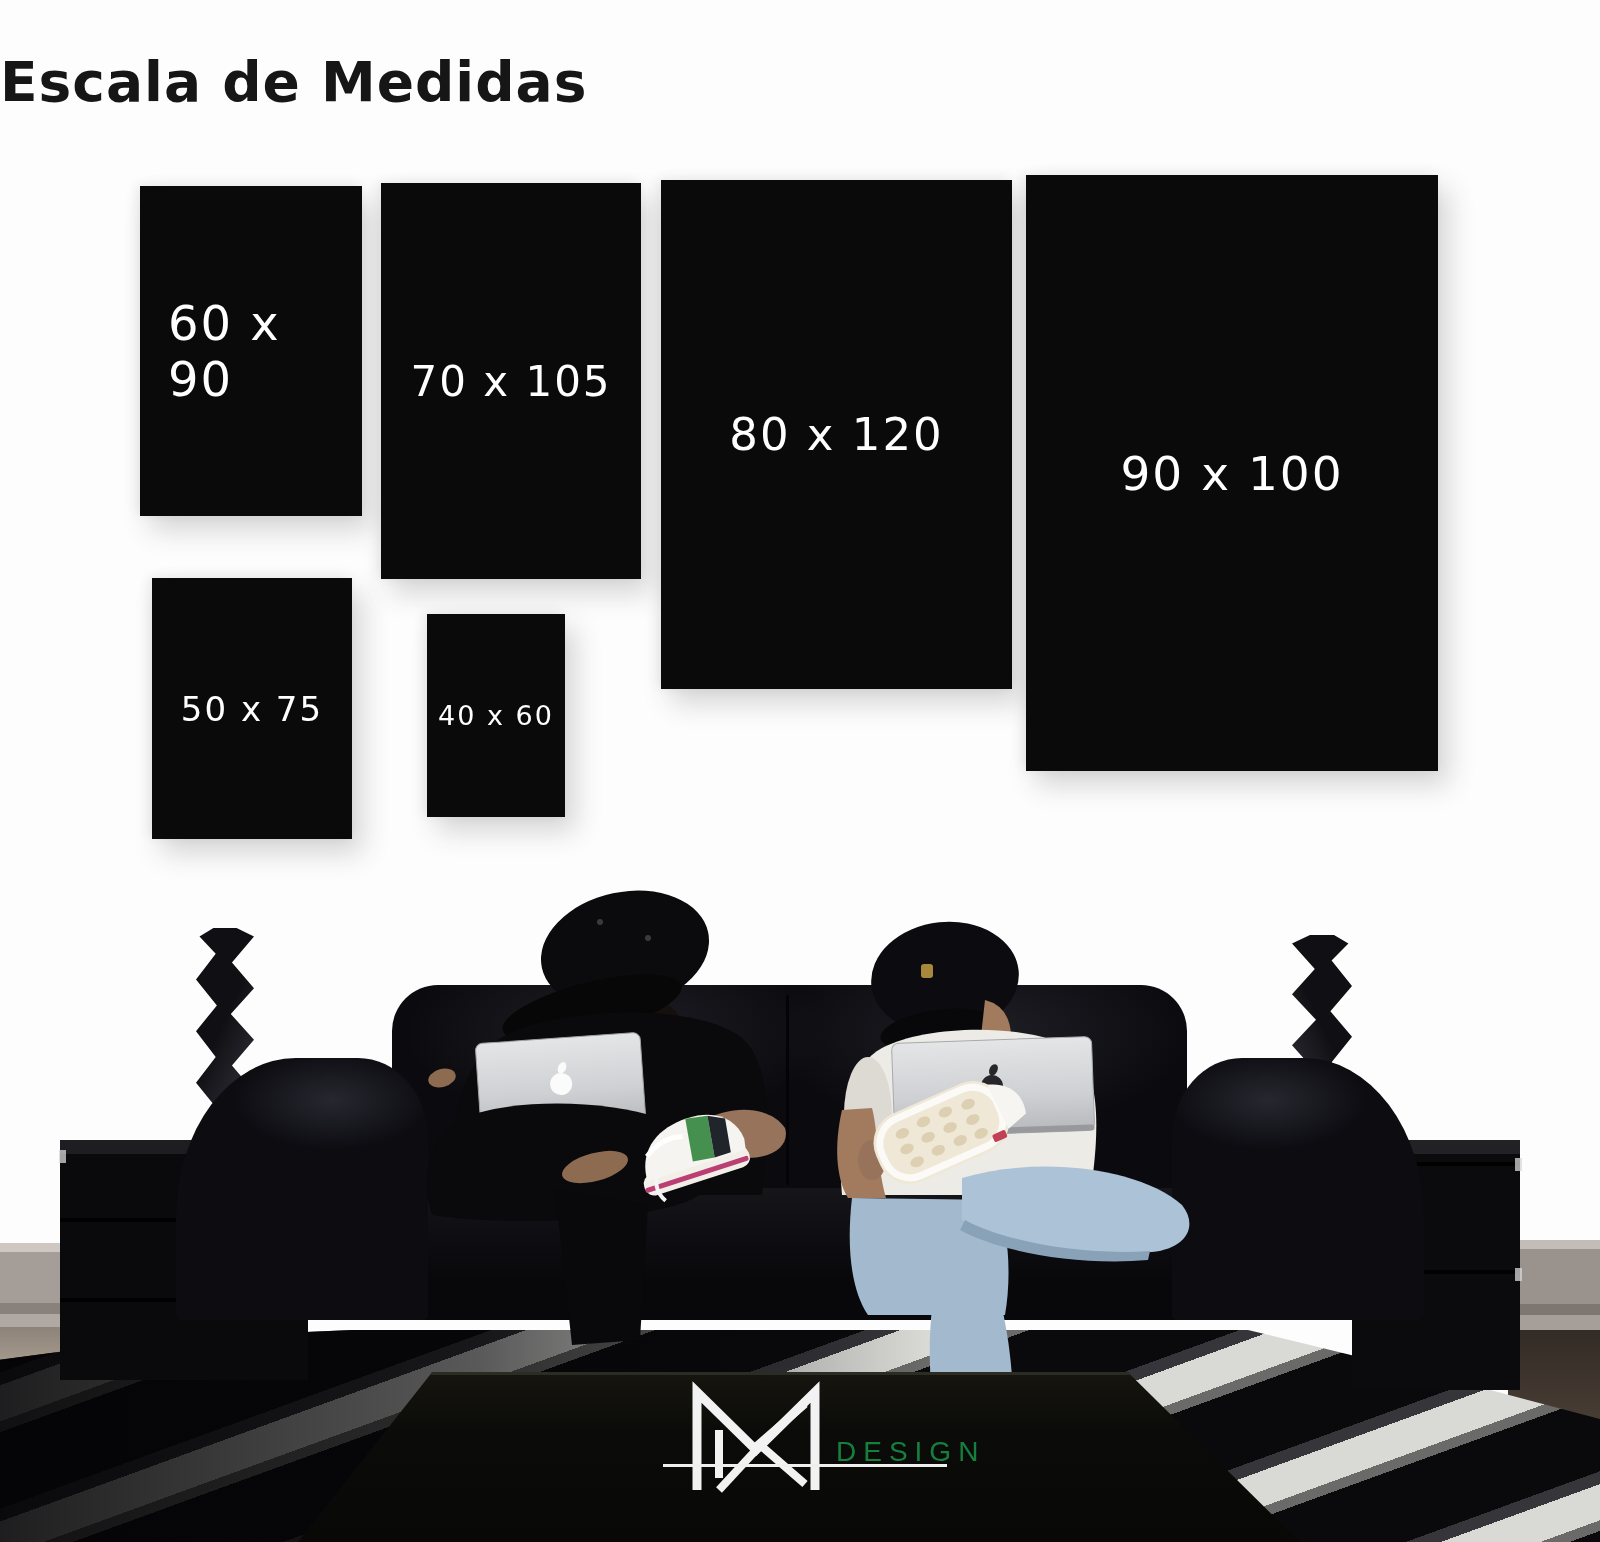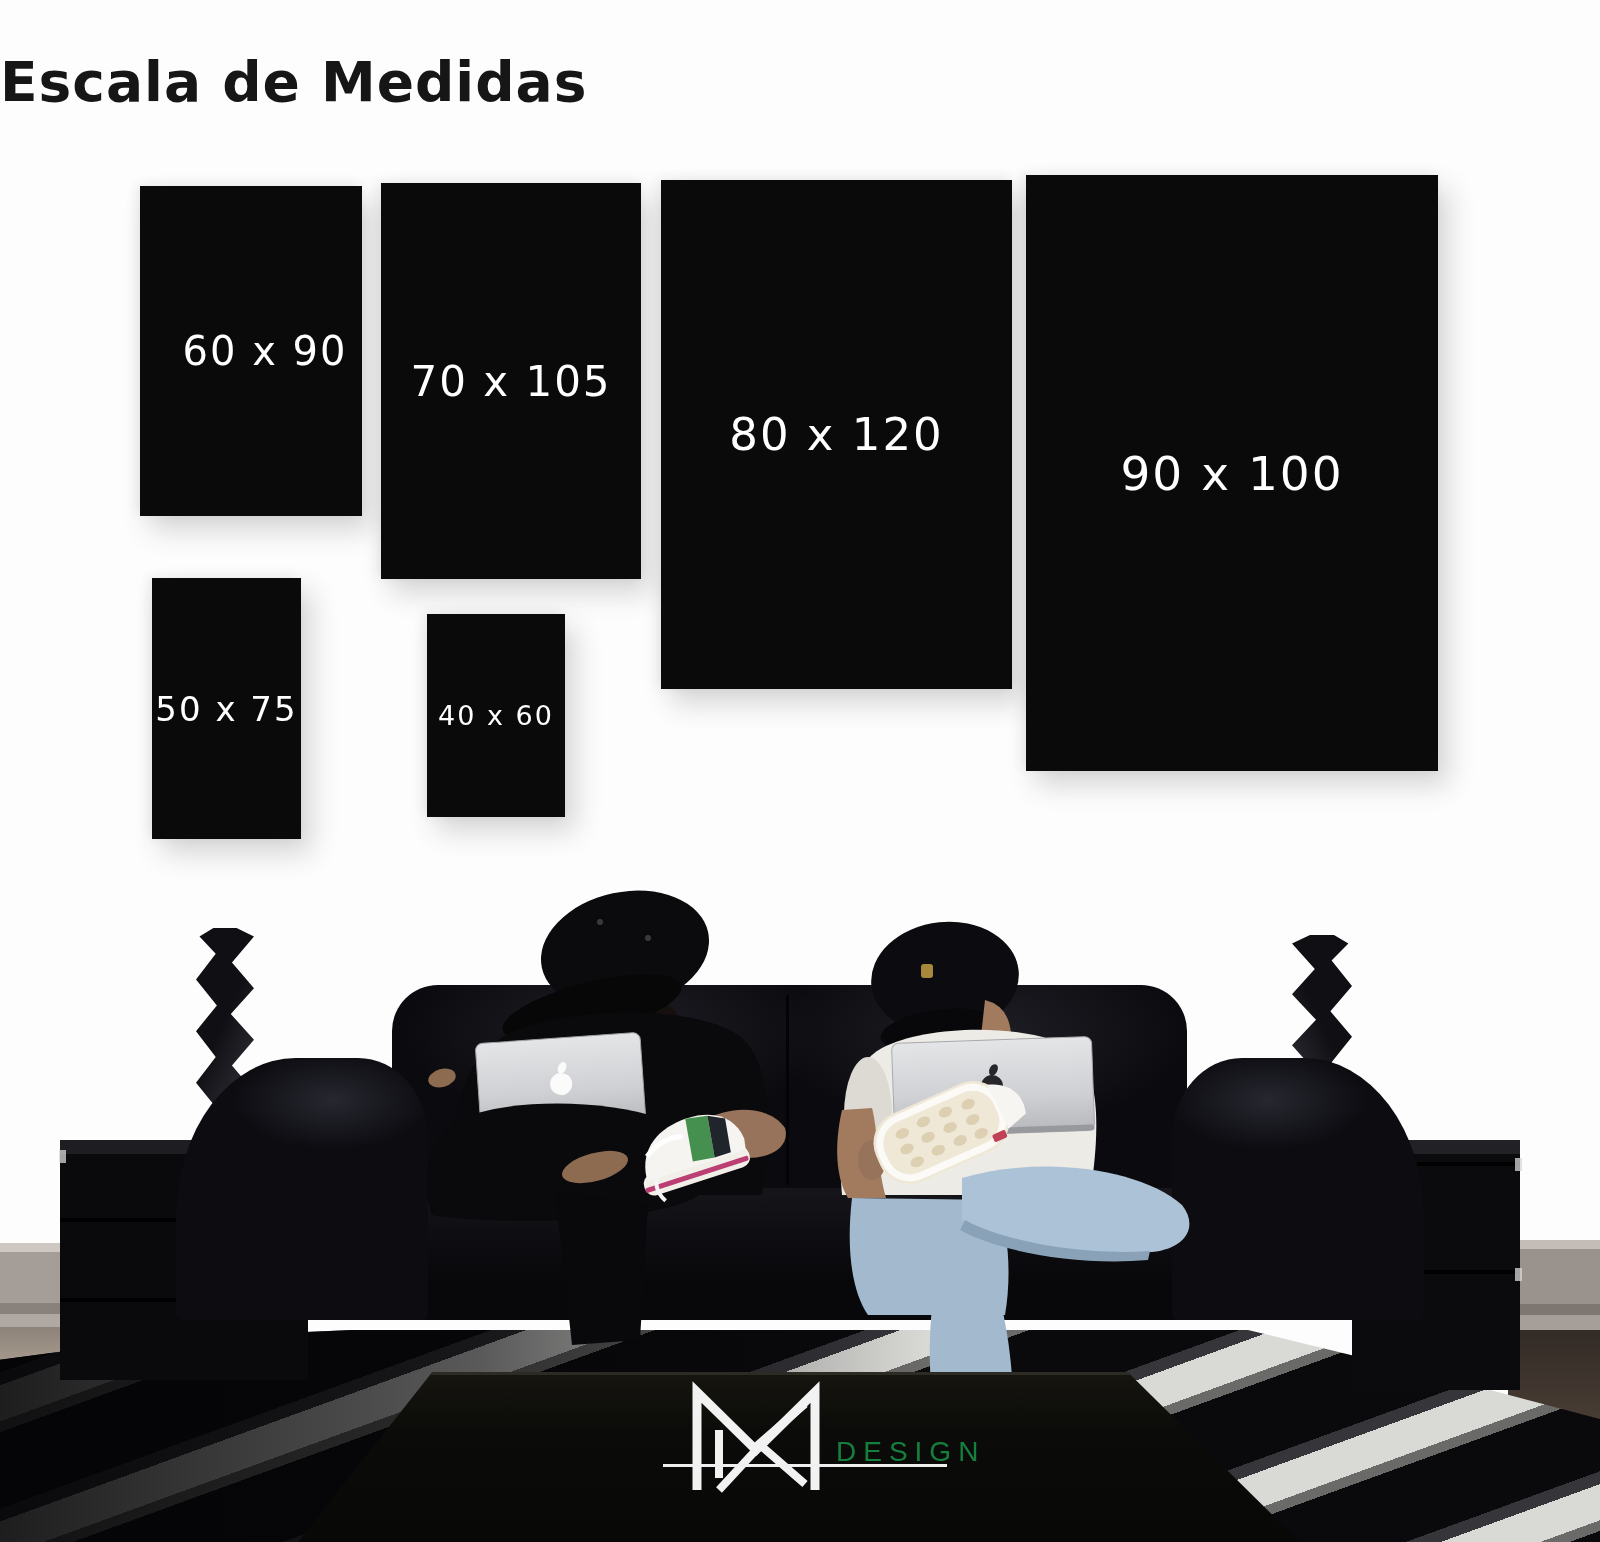--- a/index.html
+++ b/index.html
@@ -15,28 +15,28 @@
     letter-spacing:1px;margin:0;
   }
   
   .panel{
     position:absolute;background:#0a0a0a;
     display:flex;align-items:center;justify-content:center;
     box-shadow:10px 14px 26px rgba(50,50,50,.20), -4px -2px 10px rgba(60,60,60,.08);
   }
   .panel .lbl{color:#ffffff;letter-spacing:2px;font-weight:400;}
   .p-60x90 {left:140px;top:186px;width:222px;height:330px;}
-  .p-60x90 .lbl{font-size:40px;margin-left:28px;}
+  .p-60x90 .lbl{font-size:48px;margin-left:28px;}
   .p-70x105{left:381px;top:183px;width:260px;height:396px;}
   .p-70x105 .lbl{font-size:42px;}
   .p-80x120{left:661px;top:180px;width:351px;height:509px;}
   .p-80x120 .lbl{font-size:45px;}
   .p-90x130{left:1026px;top:175px;width:412px;height:596px;}
   .p-90x130 .lbl{font-size:47px;}
-  .p-50x75 {left:152px;top:578px;width:149px;height:261px;}
+  .p-50x75 {left:152px;top:578px;width:200px;height:261px;}
   .p-50x75 .lbl{font-size:34px;}
   .p-40x60 {left:427px;top:614px;width:138px;height:203px;justify-content:center;}
   .p-40x60 .lbl{font-size:27px;}
   
   .baseboard{position:absolute;z-index:4;}
   .bb-left{left:0;top:1243px;width:66px;height:86px;
     background:linear-gradient(180deg,#cfc8c2 0 10%,#a59e98 10% 70%,#89817b 70% 82%,#b0a8a2 82%);}
   .bb-right{left:1518px;top:1240px;width:82px;height:92px;
     background:linear-gradient(180deg,#c4bcb6 0 10%,#9a938d 10% 70%,#7e7670 70% 82%,#a69e98 82%);}
   .floor{position:absolute;z-index:5;}

